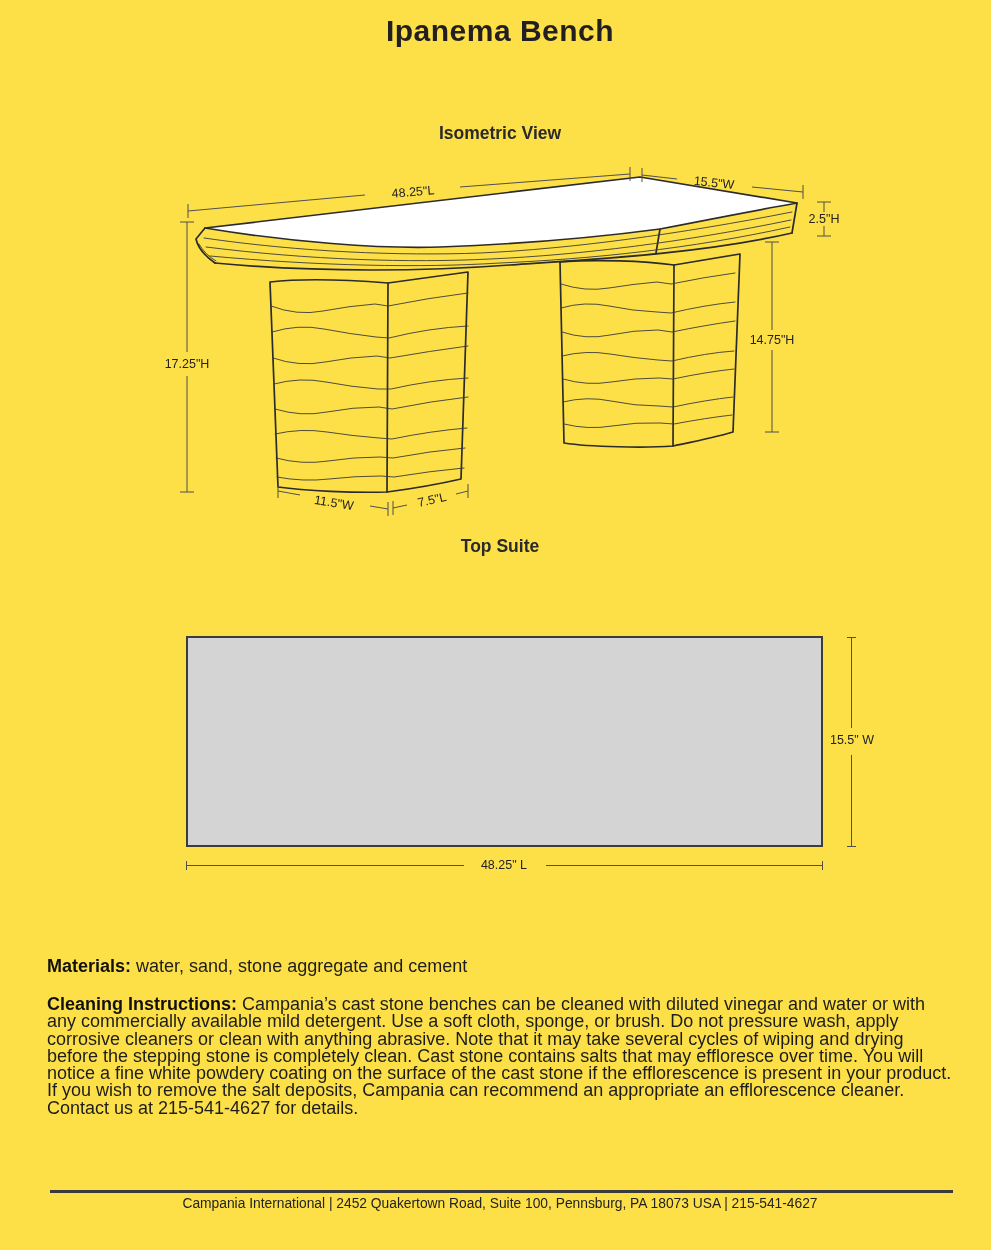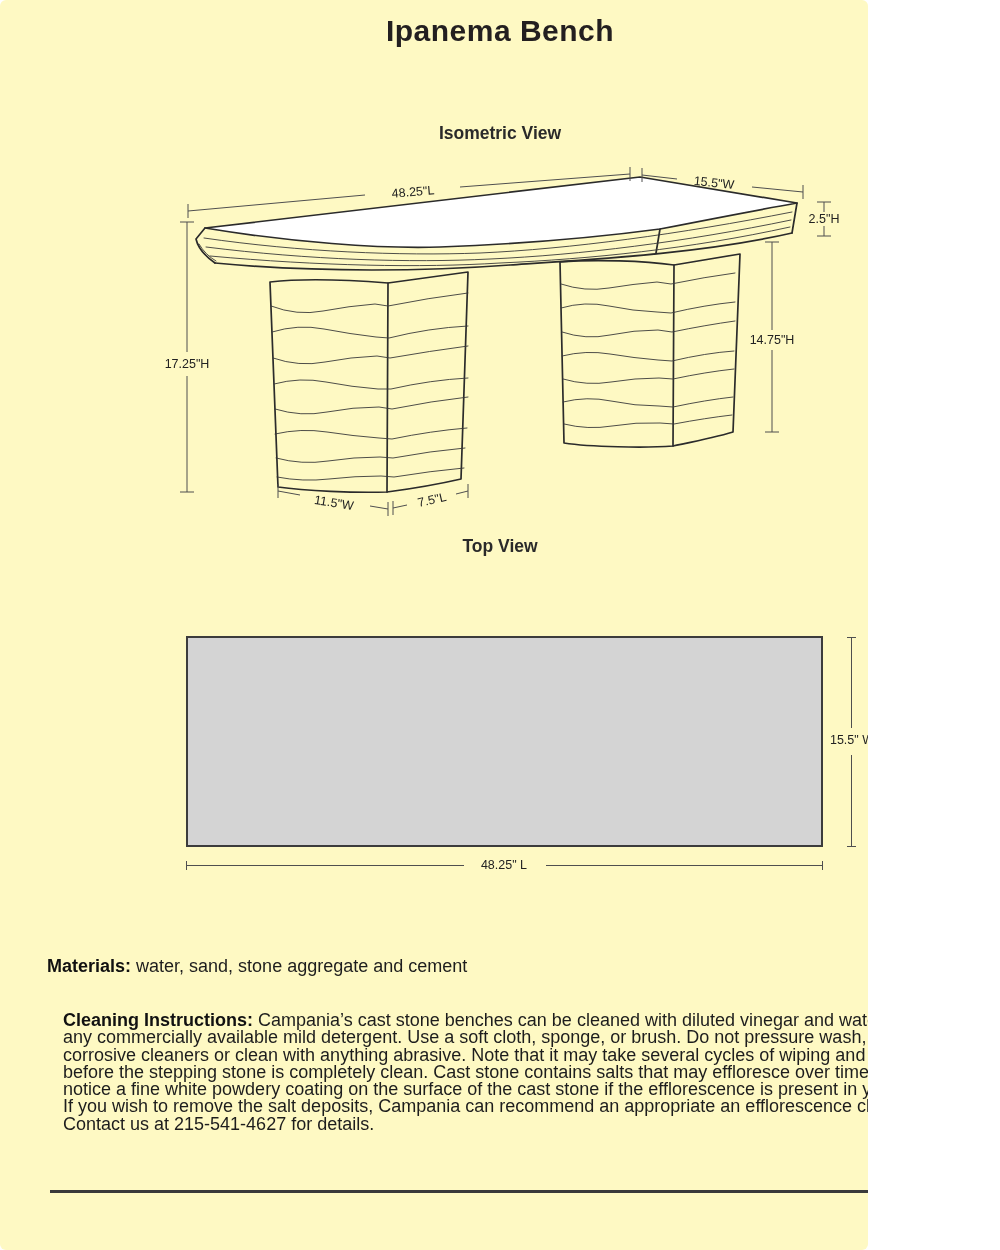--- a/index.html
+++ b/index.html
@@ -1,17 +1,17 @@
 <!DOCTYPE html>
 <html><head>
 <meta charset="utf-8">
 <style>
   html,body{margin:0;padding:0;background:#ffffff;}
-  .page{position:relative;width:868px;height:1250px;background:#fef9c3;overflow:hidden;
-        font-family:"Liberation Sans",sans-serif;color:#1f1f1f;border-radius:6px;}
+  .page{position:relative;width:991px;height:1250px;background:#fde047;overflow:hidden;
+        font-family:"Liberation Sans",sans-serif;color:#1f1f1f;}
   .abs{position:absolute;}
   .page-title{left:0;top:14px;width:1000px;text-align:center;font-size:30px;font-weight:bold;
               letter-spacing:.5px;color:#231f20;}
   .view-heading{width:1000px;text-align:center;font-weight:bold;font-size:17.5px;color:#2a2a2a;}
   .iso-heading{left:0;top:123px;}
   .top-heading{left:0;top:536px;}
   svg .outline{fill:none;stroke:#2b2b2b;stroke-width:1.7;stroke-linejoin:round;stroke-linecap:round;}
   svg .face{fill:#ffffff;stroke:#2b2b2b;stroke-width:1.7;stroke-linejoin:round;}
   svg .wave{fill:none;stroke:#3a3a3a;stroke-width:0.9;stroke-linecap:round;}
   svg .dim{fill:none;stroke:#4f4f4f;stroke-width:1;}
@@ -108,39 +108,40 @@
       <text text-anchor="middle" x="194" y="357" transform="rotate(9 194 352)">11.5"W</text>
     </g>
 
     <g>
       <path class="dim" d="M253,358 L267,355 M316,344 L328,341"></path>
       <path class="dim" d="M253,351 L253,365 M328,334 L328,348"></path>
       <text text-anchor="middle" x="292" y="354" transform="rotate(-12.8 292 350)">7.5"L</text>
     </g>
   </svg>
 
-  <div class="abs view-heading top-heading">Top View</div>
+  <div class="abs view-heading top-heading">Top Suite</div>
 
   <div class="abs tv-rect"></div>
 
   <div class="abs dim-line" style="left:851px;top:637px;width:1px;height:91px;"></div>
   <div class="abs dim-line" style="left:851px;top:755px;width:1px;height:92px;"></div>
   <div class="abs dim-line" style="left:847px;top:637px;width:9px;height:1px;"></div>
   <div class="abs dim-line" style="left:847px;top:846px;width:9px;height:1px;"></div>
   <div class="abs dim-label" style="left:818px;top:733px;width:68px;">15.5" W</div>
 
   <div class="abs dim-line" style="left:186px;top:865px;width:278px;height:1px;"></div>
   <div class="abs dim-line" style="left:546px;top:865px;width:277px;height:1px;"></div>
   <div class="abs dim-line" style="left:186px;top:861px;width:1px;height:9px;"></div>
   <div class="abs dim-line" style="left:822px;top:861px;width:1px;height:9px;"></div>
   <div class="abs dim-label" style="left:462px;top:858px;width:84px;">48.25" L</div>
 
   <p class="abs body-text" style="left:47px;top:958px;width:906px;margin:0;">
     <b>Materials:</b><span> water, sand, stone aggregate and cement</span>
   </p>
 
-  <p class="abs body-text" style="left:47px;top:996px;width:906px;margin:16px;">
+  <p class="abs body-text" style="left:47px;top:996px;width:906px;margin:0;">
     <b>Cleaning Instructions:</b><span> Campania’s cast stone benches can be cleaned with diluted vinegar and water or with any commercially available mild detergent. Use a soft cloth, sponge, or brush. Do not pressure wash, apply corrosive cleaners or clean with anything abrasive. Note that it may take several cycles of wiping and drying before the stepping stone is completely clean. Cast stone contains salts that may effloresce over time. You will notice a fine white powdery coating on the surface of the cast stone if the efflorescence is present in your product. If you wish to remove the salt deposits, Campania can recommend an appropriate an efflorescence cleaner. Contact us at 215-541-4627 for details.</span>
   </p>
 
   <div class="abs footer-rule"></div>
+  <div class="abs footer-line" style="top:1196px;">Campania International | 2452 Quakertown Road, Suite 100, Pennsburg, PA 18073 USA | 215-541-4627</div>
 
 </div>
 
 </body></html>

